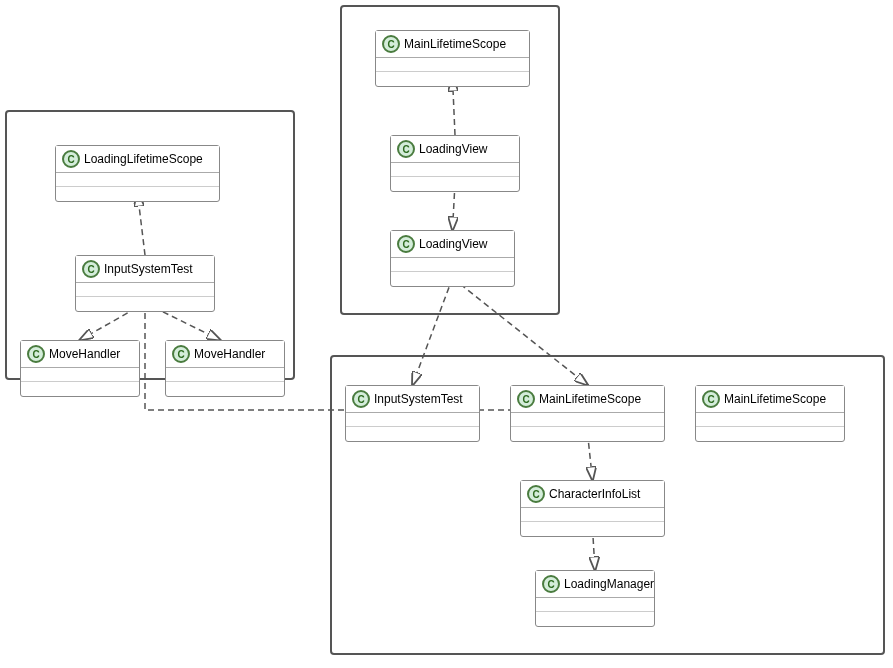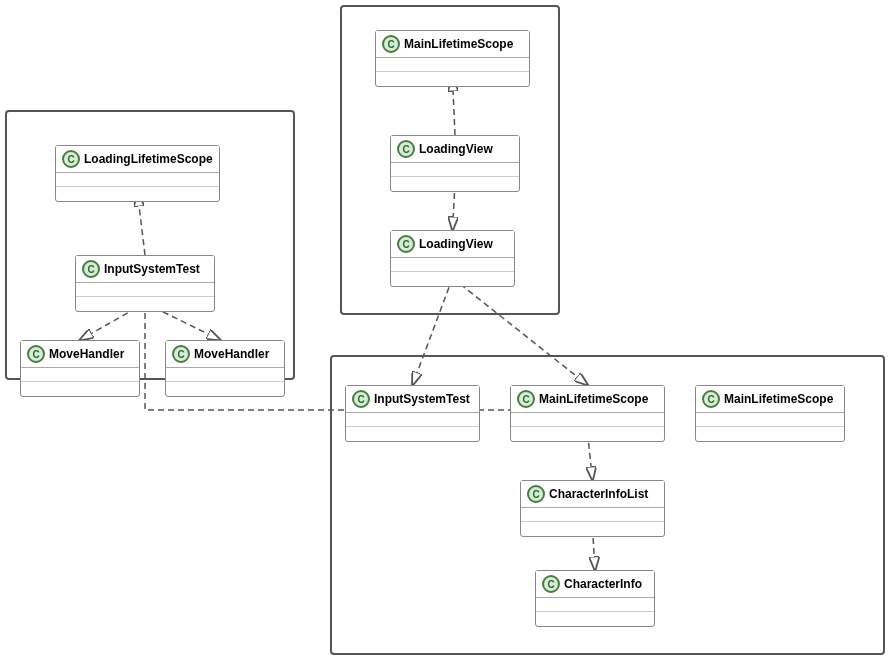--- a/index.html
+++ b/index.html
@@ -68,21 +68,20 @@
       color: #2d6a1f;
       font-size: 10px;
       font-weight: bold;
       margin-right: 4px;
       flex-shrink: 0;
     }
     .class-name {
       font-size: 12px;
       color: #000;
       white-space: nowrap;
-      font-weight: bold;
     }
     .class-section {
       height: 14px;
       border-bottom: 1px solid #ccc;
     }
     .class-section:last-child {
       border-bottom: none;
     }
   </style>
 </head>
@@ -203,18 +202,18 @@
       <div class="class-header">
         <span class="class-icon">C</span>
         <span class="class-name">CharacterInfoList</span>
       </div>
       <div class="class-section"></div>
       <div class="class-section"></div>
     </div>
     <div class="class-node" id="node-CharacterInfo" style="left: 535px; top: 570px; width: 120px;">
       <div class="class-header">
         <span class="class-icon">C</span>
-        <span class="class-name">CharacterInfo</span>
+        <span class="class-name">LoadingManager</span>
       </div>
       <div class="class-section"></div>
       <div class="class-section"></div>
     </div>
   </div>
 
 </body></html>

